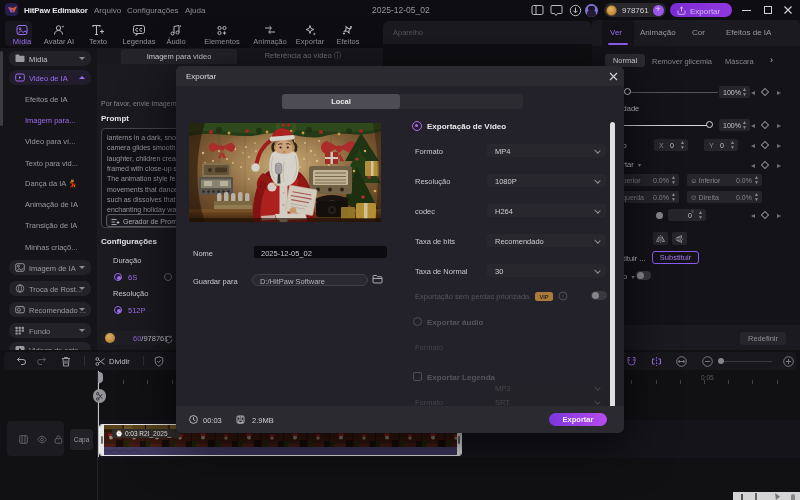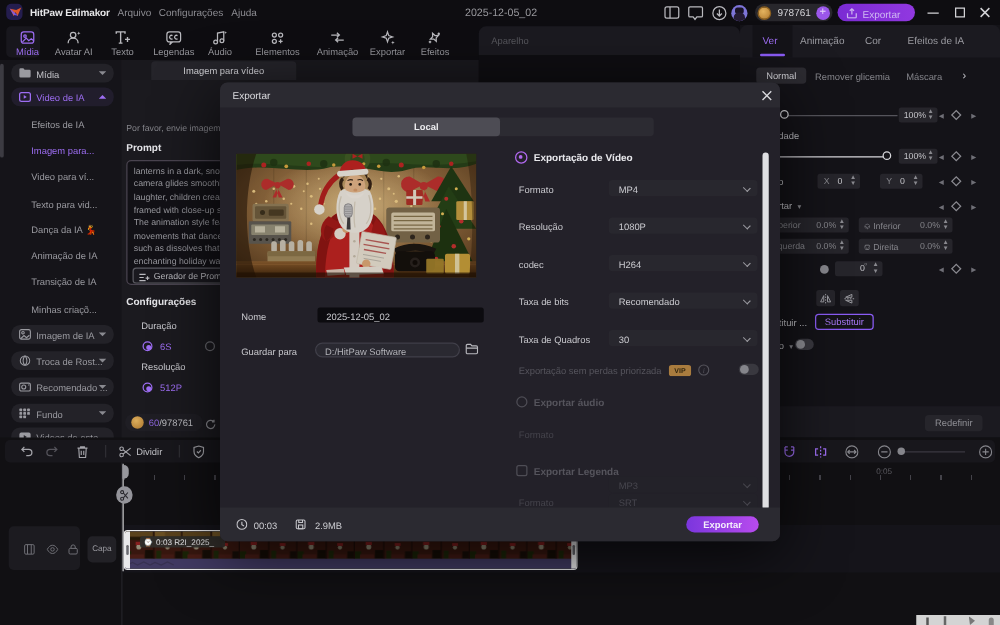--- a/index.html
+++ b/index.html
@@ -227,20 +227,21 @@
           <path d="M4 3 l2.5 1.5 L4 6 Z" fill="#232228"></path>
         </svg>
     <div class="tx">Videos de esto.</div>
   </div>
 </div>
 
 <div class="abs" id="midpanel" style="left:97px;top:48px;width:286px;height:305px;background:#1b1a1f;overflow:hidden;">
 
   <div class="abs" style="left:0;top:0;width:286px;height:16px;background:#19181d;">
     <div class="abs" style="left:24px;top:1px;width:116px;height:15px;background:#25242a;border-radius:3px 3px 0 0;text-align:center;font-size:7.5px;line-height:15px;color:#cfcfd4;">Imagem para vídeo</div>
+    <div class="abs" style="left:140px;top:0;width:132px;height:16px;text-align:center;font-size:7.5px;line-height:16px;color:#77777d;">Referência ao vídeo ⓘ</div>
   </div>
   <div class="txt" style="left:4px;top:52px;font-size:7px;color:#84848a;">Por favor, envie imagem de referência</div>
   <div class="txt" style="left:4px;top:66px;font-size:8px;font-weight:bold;color:#e4e4e8;">Prompt</div>
 
   <div class="abs" style="left:4px;top:80px;width:270px;height:100px;background:#121116;border:1px solid #49434f;border-radius:4px;overflow:hidden;">
     <div style="position:absolute;left:5px;top:4px;width:262px;font-size:7px;line-height:10.35px;color:#97979d;overflow:hidden;">lanterns in a dark, snowy village, as the<br>camera glides smoothly past windows,<br>laughter, children creating joyful sparks<br>framed with close-up shots of wonder.<br>The animation style features gentle<br>movements that dance with transitions<br>such as dissolves that blend scenes in<br>enchanting holiday warmth and glow</div>
     <div class="abs" style="left:4px;top:85px;width:122px;height:13px;border:1px solid #5a5a61;border-radius:3px;background:#1a191f;">
       <svg class="abs" style="left:4px;top:3px;" width="9" height="8" viewBox="0 0 9 8" stroke="#b9b9be" stroke-width="0.9" fill="none">
             <path d="M0.5 1.5 h5 M0.5 4 h3.5 M0.5 6.5 h5"></path>
             <path d="M7 3 v3 M5.5 4.5 h3"></path>
@@ -257,21 +258,21 @@
   <div class="abs" style="left:67px;top:225px;width:8px;height:8px;border-radius:50%;border:1px solid #6a6a70;"></div>
   <div class="txt" style="left:81px;top:225px;font-size:7.5px;color:#9a9aa0;">15</div>
   <div class="txt" style="left:16px;top:241px;font-size:7.5px;color:#c8c8cd;">Resolução</div>
   <div class="abs" style="left:17px;top:258px;width:8px;height:8px;border-radius:50%;border:1px solid #9d6df2;">
     <div class="abs" style="left:1.8px;top:1.8px;width:4.4px;height:4.4px;border-radius:50%;background:#9d6df2;"></div>
   </div>
   <div class="txt" style="left:31px;top:258px;font-size:7.5px;color:#9d6df2;">512P</div>
 
   <div class="abs" style="left:3px;top:283px;width:62px;height:14px;background:#1f1e24;border-radius:7px;">
     <div class="abs" style="left:5px;top:2px;width:10px;height:10px;border-radius:50%;background:radial-gradient(circle at 40% 35%,#dcae5c,#a9742c);"></div>
-    <div class="txt" style="left:19px;top:3px;font-size:7.5px;"><span style="color:#8a63d8;">60</span><span style="color:#bebec3;">/978761</span></div>
+    <div class="txt" style="left:33px;top:3px;font-size:7.5px;"><span style="color:#8a63d8;">60</span><span style="color:#bebec3;">/978761</span></div>
   </div>
   <svg class="abs" style="left:67px;top:287px;" width="9" height="9" viewBox="0 0 9 9" fill="none" stroke="#8a8a90" stroke-width="1">
         <path d="M7.8 4.5 a3.3 3.3 0 1 1 -1 -2.3 M7.2 0.8 v1.6 h-1.6"></path>
       </svg>
 </div>
 
 <div class="abs" id="preview" style="left:383px;top:21px;width:209px;height:332px;background:#0f0e12;border-radius:6px 6px 0 0;">
   <div class="abs" style="left:0;top:0;width:209px;height:23px;background:#1b1a20;border-radius:6px 6px 0 0;"></div>
   <div class="txt" style="left:10px;top:7px;font-size:7.5px;color:#56565c;">Aparelho</div>
 </div>
@@ -843,21 +844,21 @@
   <div class="dlbl" style="top:141px;">codec</div>
   <div class="dd" style="top:138px;">
         <span class="v">H264</span>
         <span class="c"></span>
       </div>
   <div class="dlbl" style="top:171px;">Taxa de bits</div>
   <div class="dd" style="top:168px;">
         <span class="v">Recomendado</span>
         <span class="c"></span>
       </div>
-  <div class="dlbl" style="top:201px;">Taxa de Quadros</div>
+  <div class="dlbl" style="top:201px;">Taxa de Normal</div>
   <div class="dd" style="top:198px;">
         <span class="v">30</span>
         <span class="c"></span>
       </div>
 
   <div class="dlbl" style="top:226px;color:#55545c;">Exportação sem perdas priorizada</div>
   <svg class="abs" style="left:359px;top:225.5px;" width="18" height="9" viewBox="0 0 18 9">
     <rect width="18" height="9" rx="2.5" fill="#a97c3e"></rect>
     <text x="9" y="6.8" font-family="Liberation Sans, sans-serif" font-size="5.6" font-weight="bold" fill="#33270f" text-anchor="middle">VIP</text>
   </svg>

